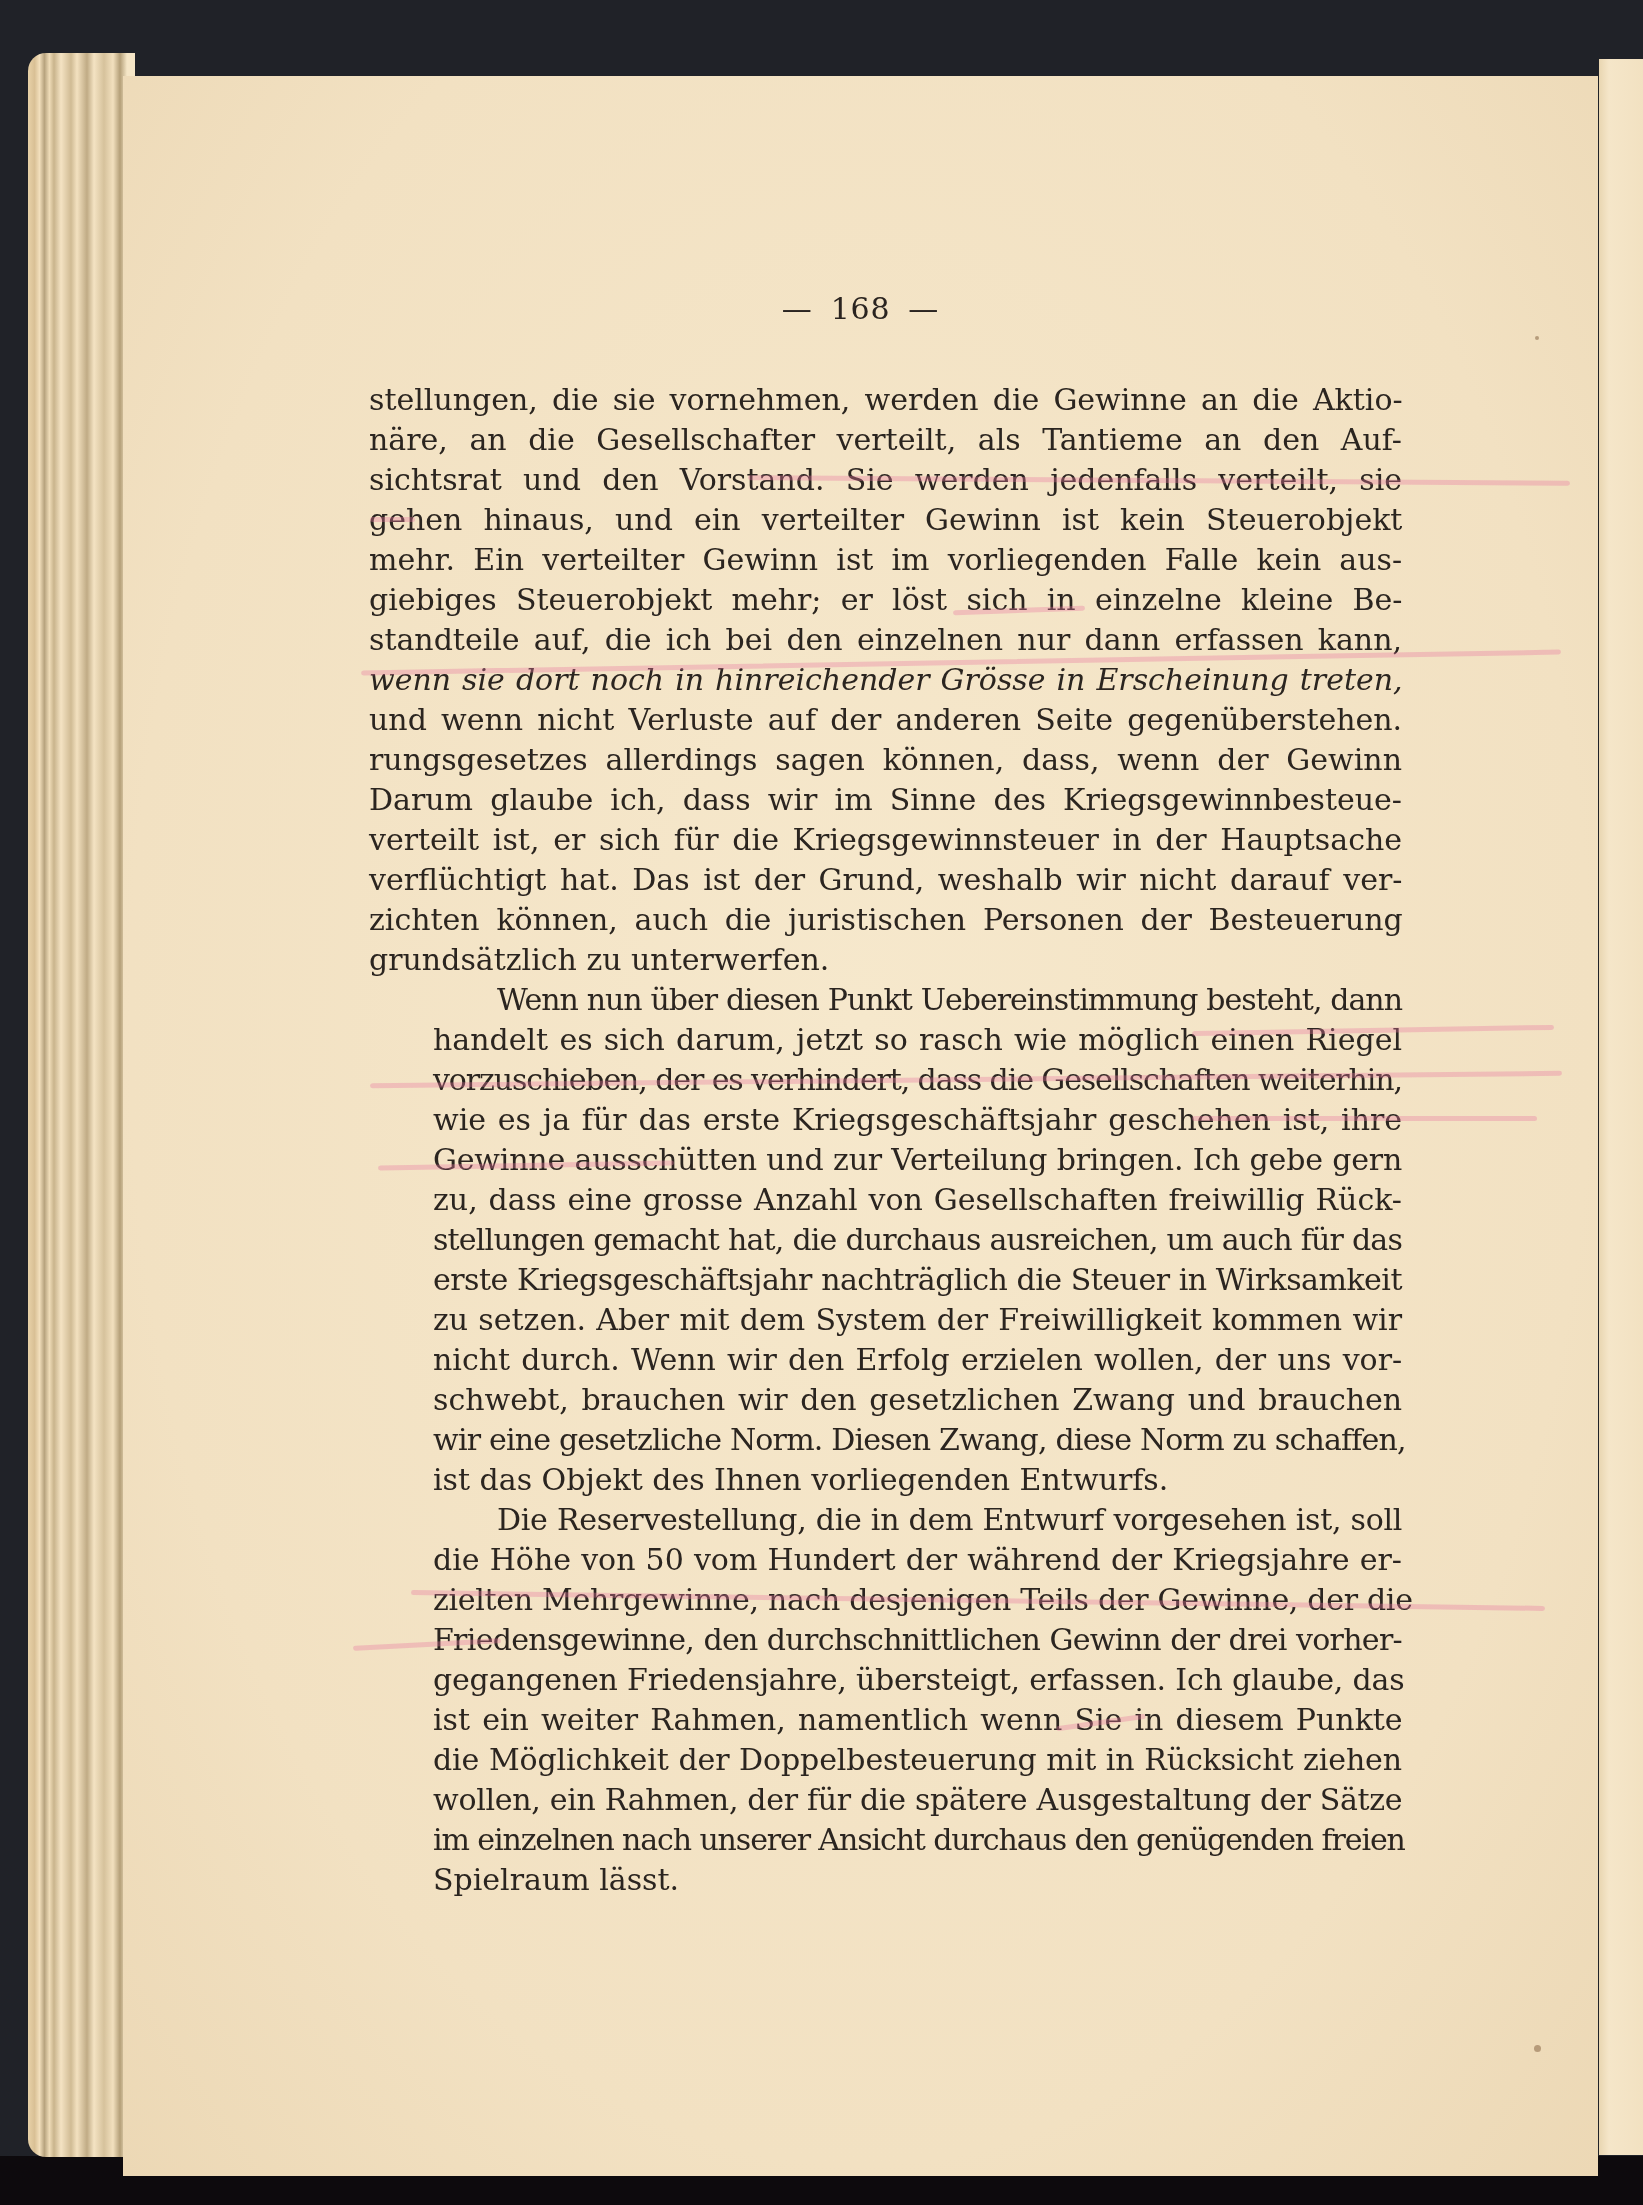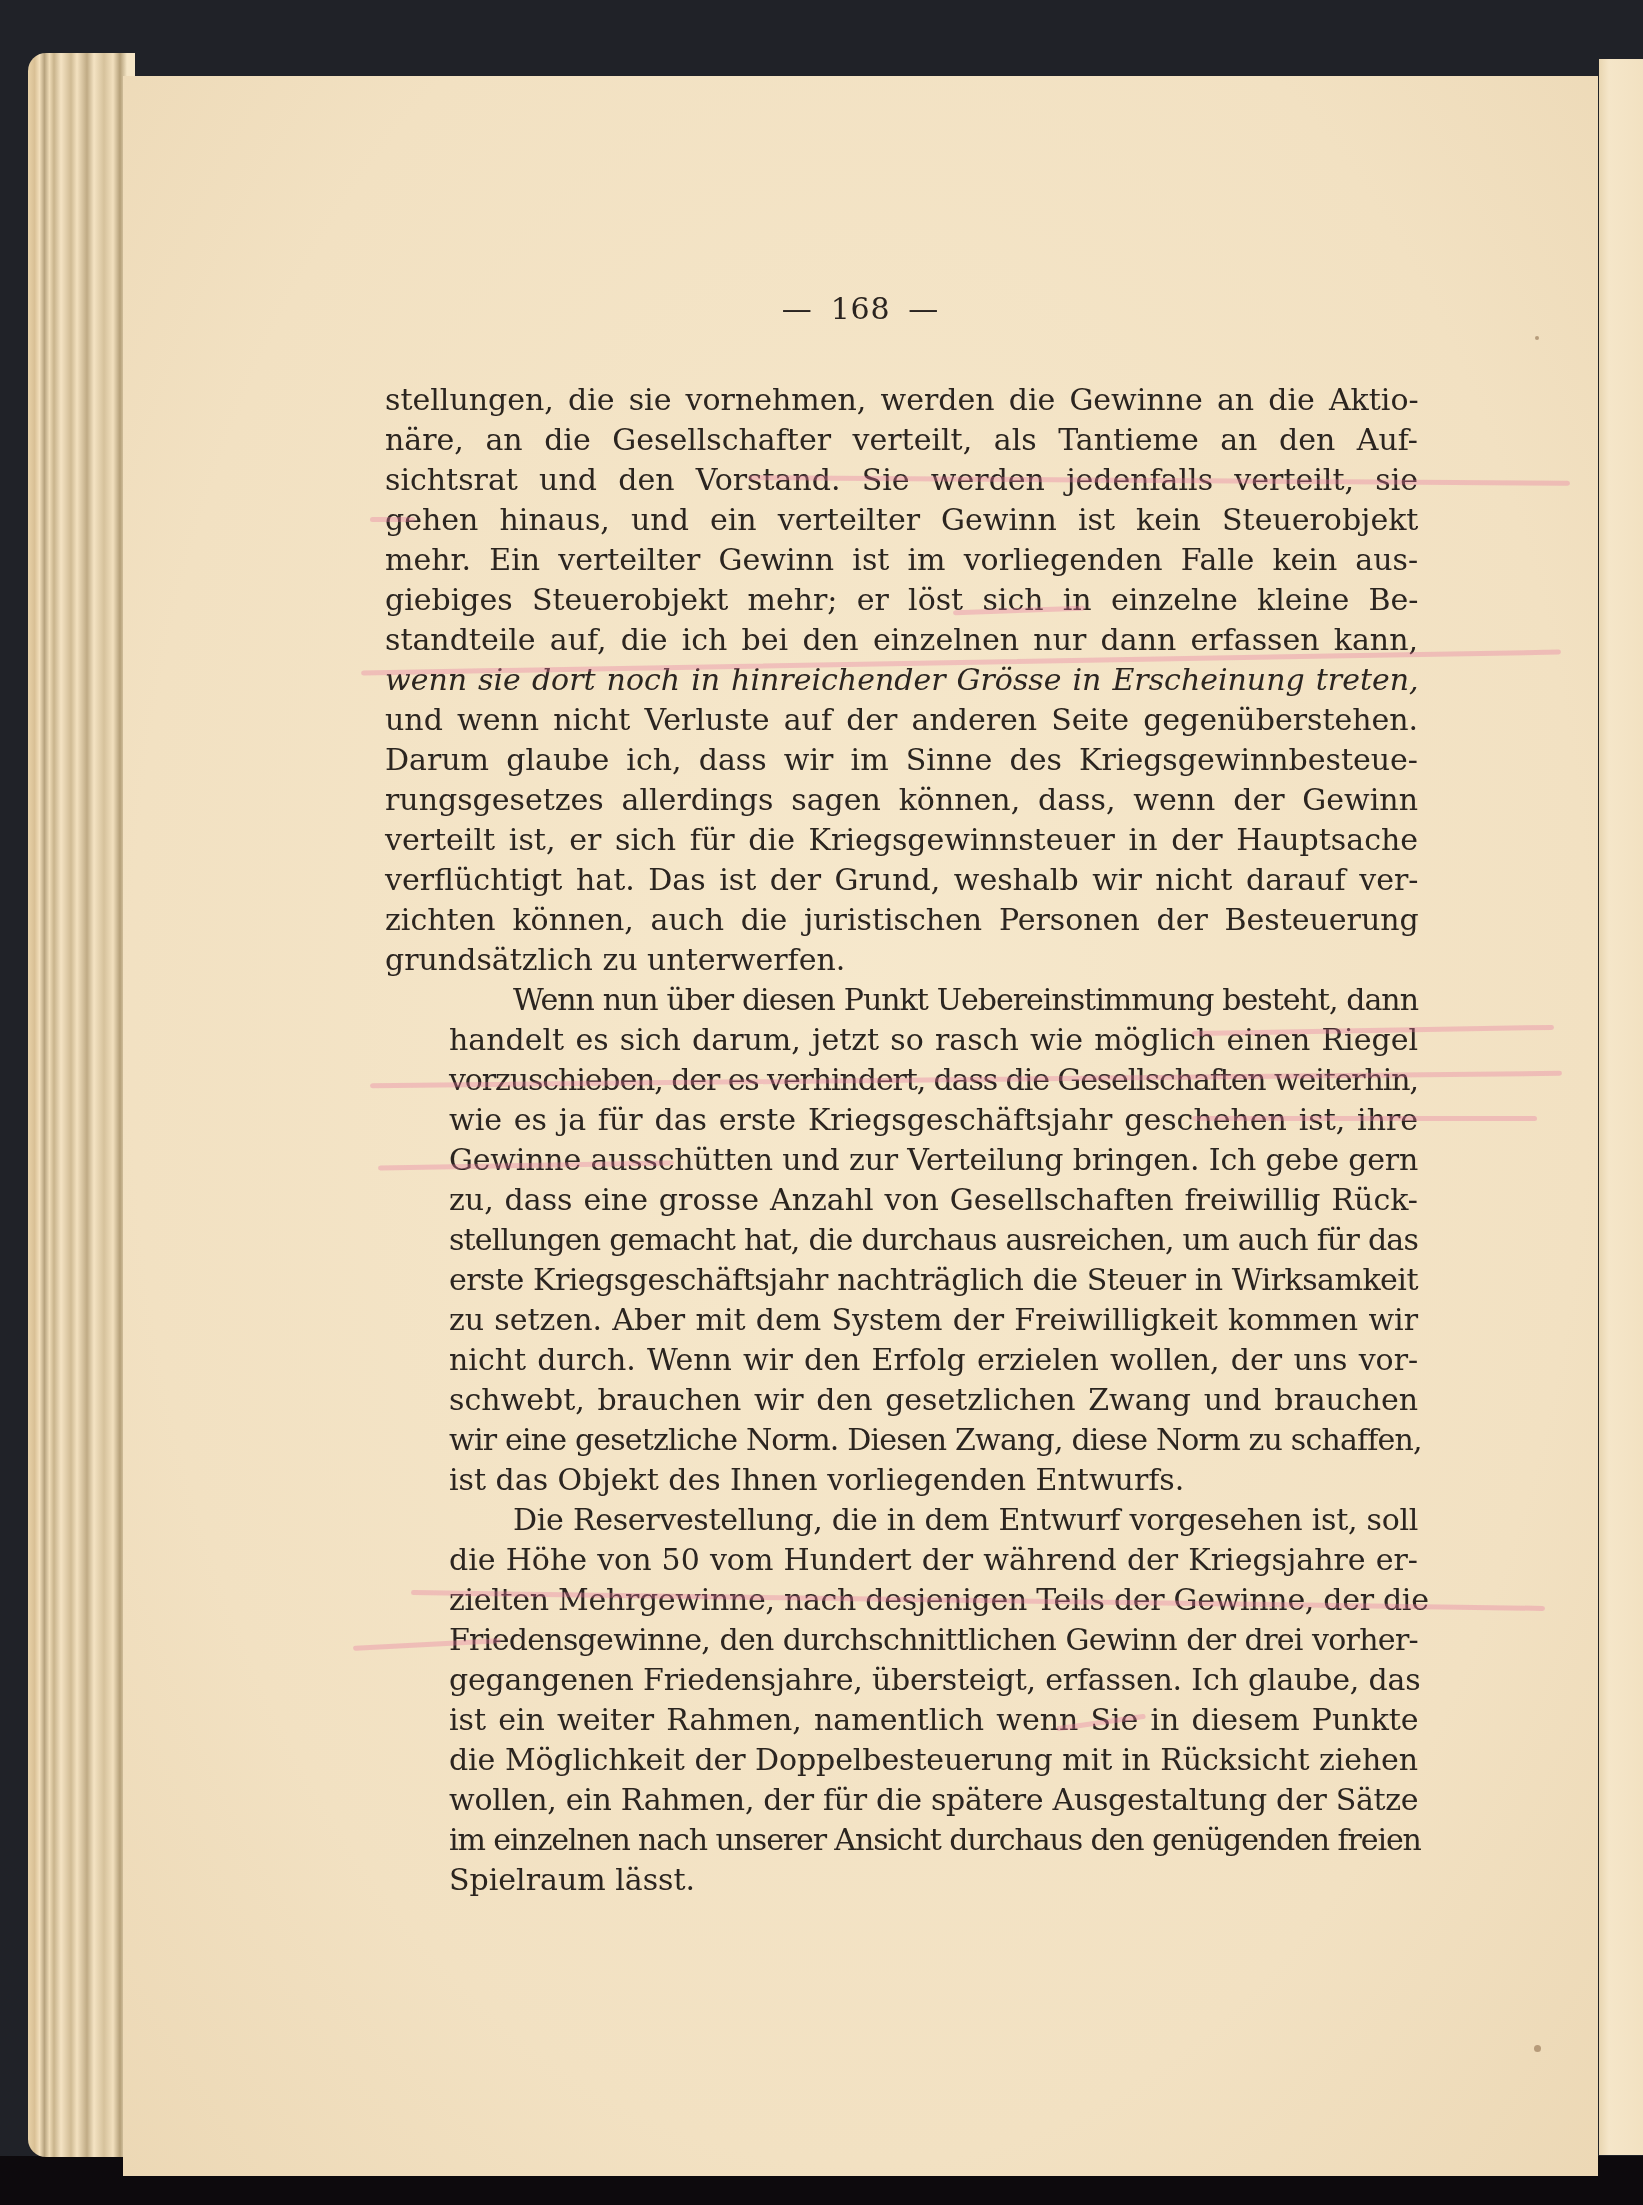--- a/index.html
+++ b/index.html
@@ -36,21 +36,21 @@
     position: absolute; left: 1599px; top: 59px; width: 45px; height: 2096px;
     background: linear-gradient(90deg,#e9d6b1 0,#f5e6c9 10px,#f2e1c1 45px);
   }
   .page-number {
     position: absolute; left: 0; width: 100%;
     top: 215px; text-align: center;
     font-size: 30px; color: #2a2420; letter-spacing: 0.8px;
   }
   .page-number .dash { margin: 0 18px; }
   .text-block {
-    position: absolute; left: 262px; top: 304px; width: 1033px;
+    position: absolute; left: 246px; top: 304px; width: 1033px;
     font-size: 30px; line-height: 40px; color: #2b2520;
     text-align: justify;
   }
   .para { margin: 0; text-indent: 0; }
   .para.indent { text-indent: 64px; }
   .line { display: block; text-align-last: justify; white-space: nowrap; }
   .line.last { text-align-last: left; }
   .hl { position: absolute; height: 5px; border-radius: 2.5px;
         background: rgba(233, 120, 160, 0.35); }
   .spot { position: absolute; width: 7.4px; height: 7.4px; border-radius: 50%;
@@ -73,22 +73,22 @@
     <p class="para">
       <span class="line" style="white-space: nowrap; display: block; word-spacing: 4.6px;">stellungen, die sie vornehmen, werden die Gewinne an die Aktio-</span>
       <span class="line" style="white-space: nowrap; display: block; word-spacing: 12px;">näre, an die Gesellschafter verteilt, als Tantieme an den Auf-</span>
       <span class="line" style="white-space: nowrap; display: block; word-spacing: 11.7px;">sichtsrat und den Vorstand. Sie werden jedenfalls verteilt, sie</span>
       <span class="line" style="white-space: nowrap; display: block; word-spacing: 11.6px;">gehen hinaus, und ein verteilter Gewinn ist kein Steuerobjekt</span>
       <span class="line" style="white-space: nowrap; display: block; word-spacing: 8.6px;">mehr. Ein verteilter Gewinn ist im vorliegenden Falle kein aus-</span>
       <span class="line" style="white-space: nowrap; display: block; word-spacing: 9.7px;">giebiges Steuerobjekt mehr; er löst sich in einzelne kleine Be-</span>
       <span class="line" style="white-space: nowrap; display: block; word-spacing: 4.7px;">standteile auf, die ich bei den einzelnen nur dann erfassen kann,</span>
       <span class="line" style="white-space: nowrap; display: block; word-spacing: 1.5px; font-style: italic;">wenn sie dort noch in hinreichender Grösse in Erscheinung treten,</span>
       <span class="line" style="white-space: nowrap; display: block; word-spacing: 4.6px;">und wenn nicht Verluste auf der anderen Seite gegenüberstehen.</span>
+      <span class="line" style="white-space: nowrap; display: block; word-spacing: 8.3px;">rungsgesetzes allerdings sagen können, dass, wenn der Gewinn</span>
       <span class="line" style="white-space: nowrap; display: block; word-spacing: 7.6px;">Darum glaube ich, dass wir im Sinne des Kriegsgewinnbesteue-</span>
-      <span class="line" style="white-space: nowrap; display: block; word-spacing: 8.3px;">rungsgesetzes allerdings sagen können, dass, wenn der Gewinn</span>
       <span class="line" style="white-space: nowrap; display: block; word-spacing: 4.2px;">verteilt ist, er sich für die Kriegsgewinnsteuer in der Hauptsache</span>
       <span class="line" style="white-space: nowrap; display: block; word-spacing: 4px;">verflüchtigt hat. Das ist der Grund, weshalb wir nicht darauf ver-</span>
       <span class="line" style="white-space: nowrap; display: block; word-spacing: 7.2px;">zichten können, auch die juristischen Personen der Besteuerung</span>
       <span class="line last">grundsätzlich zu unterwerfen.</span>
     </p>
     <p class="para indent">
       <span class="line" style="padding-left: 64px; white-space: nowrap; display: block; letter-spacing: -1px;">Wenn nun über diesen Punkt Uebereinstimmung besteht, dann</span>
       <span class="line" style="white-space: nowrap; display: block; word-spacing: 1.7px;">handelt es sich darum, jetzt so rasch wie möglich einen Riegel</span>
       <span class="line" style="white-space: nowrap; display: block; letter-spacing: -1.1px;">vorzuschieben, der es verhindert, dass die Gesellschaften weiterhin,</span>
       <span class="line" style="white-space: nowrap; display: block; word-spacing: 2.3px;">wie es ja für das erste Kriegsgeschäftsjahr geschehen ist, ihre</span>

